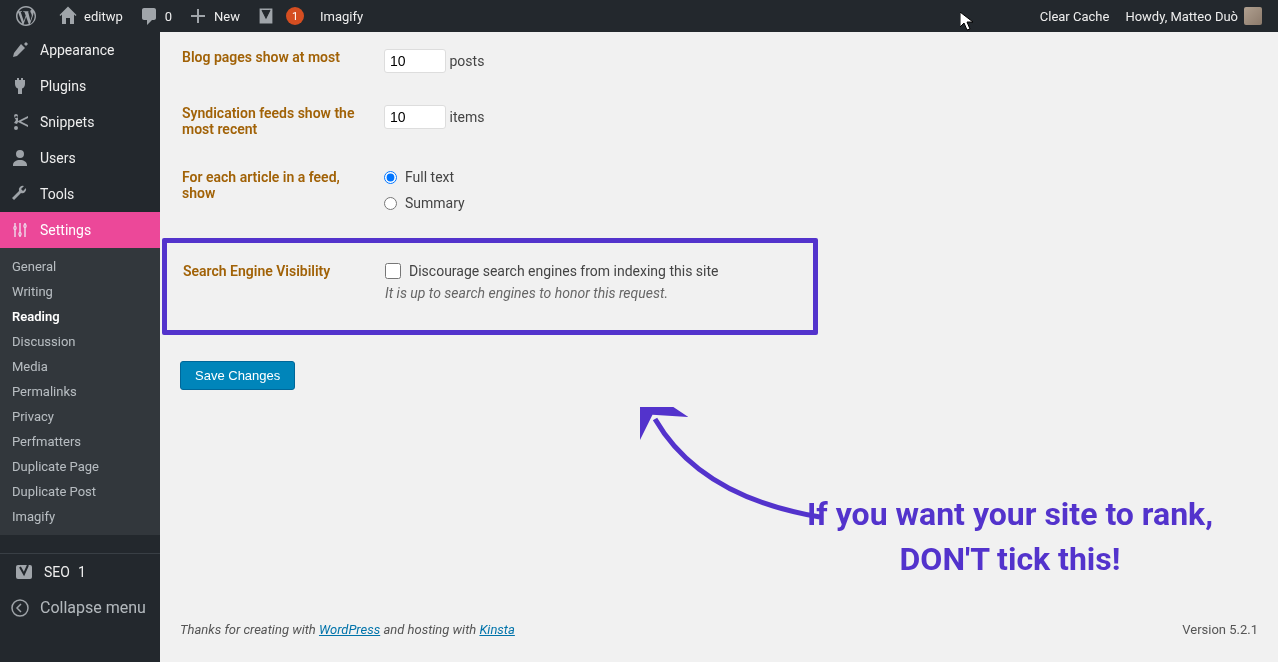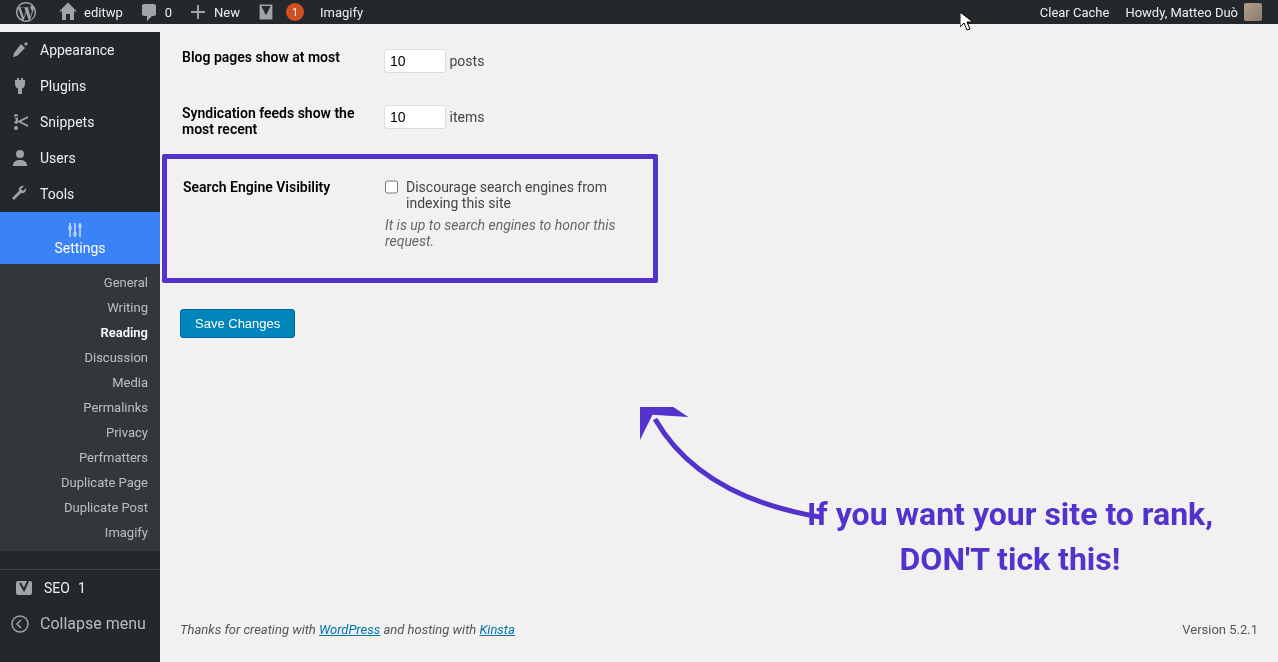--- a/index.html
+++ b/index.html
@@ -1,54 +1,54 @@
 <!DOCTYPE html>
 <html><head>
 <meta charset="utf-8">
 <style>
 * { margin: 0; padding: 0; box-sizing: border-box; }
 body { font-family: -apple-system, BlinkMacSystemFont, "Segoe UI", Roboto, Helvetica, Arial, sans-serif; font-size: 13px; color: #444; background: #f1f1f1; width: 1278px; height: 662px; overflow: hidden; position: relative; }
 
 
-.adminbar { background: #23282d; color: #ccc; height: 24px; display: flex; align-items: center; padding: 0 8px; font-size: 13px; justify-content: space-between; }
+.adminbar { background: #23282d; color: #ccc; height: 32px; display: flex; align-items: center; padding: 0 8px; font-size: 13px; justify-content: space-between; }
 .adminbar .left, .adminbar .right { display: flex; align-items: center; }
 .adminbar .item { display: flex; align-items: center; padding: 0 8px; height: 32px; cursor: pointer; color: #eee; }
 .adminbar .item svg { fill: #a0a5aa; margin-right: 6px; }
 .adminbar .item span.txt { color: #eee; }
 .adminbar .badge { background: #d54e21; color: #fff; border-radius: 10px; min-width: 18px; height: 18px; display: inline-flex; align-items: center; justify-content: center; font-size: 11px; padding: 0 5px; margin-left: 4px; }
 .adminbar .avatar { width: 18px; height: 18px; background: linear-gradient(135deg,#b0a090,#8c7a6b); margin-left: 6px; border-radius: 2px; }
 
 
 .sidebar { position: absolute; top: 32px; left: 0; width: 160px; bottom: 0; background: #23282d; color: #eee; overflow-y: auto; }
 .menu-item { display: flex; align-items: center; padding: 8px 10px; font-size: 14px; color: #eee; cursor: pointer; }
 .menu-item svg { fill: rgba(240,245,250,0.6); margin-right: 10px; flex-shrink: 0; }
-.menu-item.current { background: #3b82f6; color: #fff; position: relative; flex-direction: column; }
+.menu-item.current { background: #ec4899; color: #fff; position: relative; }
 .menu-item.current::after { content: ""; position: absolute; right: -8px; top: 50%; margin-top: -8px; border: 8px solid transparent; border-right-color: #f1f1f1; }
-.submenu { background: #32373c; padding: 6px 0; text-align: right; }
+.submenu { background: #32373c; padding: 6px 0; }
 .submenu .sub { padding: 5px 12px; font-size: 13px; color: rgba(240,245,250,0.7); cursor: pointer; }
 .submenu .sub.current { color: #fff; font-weight: 600; }
 .seo-item { display: flex; align-items: center; padding: 8px 14px; font-size: 14px; color: #eee; cursor: pointer; border-top: 1px solid #393f45; margin-top: 18px; }
 .seo-item svg { margin-right: 10px; }
 .collapse { display: flex; align-items: flex-start; padding: 8px 10px; font-size: 16px; color: rgba(240,245,250,0.7); cursor: pointer; }
 .collapse svg { fill: rgba(240,245,250,0.6); margin-right: 10px; }
 
 
 .content { position: absolute; left: 160px; right: 0; top: 32px; bottom: 0; background: #f1f1f1; padding: 0 20px 0 20px; }
 .form-table { width: 100%; }
 .form-table tr td, .form-table tr th { padding: 15px 10px 15px 0; text-align: left; vertical-align: top; }
-.form-table th { width: 200px; font-weight: 600; font-size: 14px; color: #000000; padding-top: 20px; }
+.form-table th { width: 200px; font-weight: 600; font-size: 14px; color: #a16207; padding-top: 20px; }
 .form-table td { font-size: 14px; color: #444; }
 input.small-text { width: 62px; padding: 3px 5px; border: 1px solid #ddd; border-radius: 3px; font-size: 14px; }
 .radio-row { display: flex; align-items: center; margin-bottom: 10px; }
 .radio-row input { margin-right: 8px; }
 .checkbox-row { display: flex; }
 .checkbox-row input { margin-right: 8px; width: 16px; height: 16px; }
 .desc { color: #666; font-style: italic; margin-top: 6px; font-size: 14px; }
 
-.highlight-box { border: 5px solid #5333cc; padding: 8px 14px 12px 14px; margin-left: -18px; width: 496px; border-radius: 2px; }
+.highlight-box { border: 5px solid #5333cc; padding: 8px 14px 12px 14px; margin-left: -18px; width: 656px; border-radius: 2px; }
 
 .save-btn { background: #0085ba; border: 1px solid #006799; color: #fff; padding: 6px 14px; font-size: 13px; border-radius: 3px; cursor: pointer; margin-top: 26px; }
 
 .annotation-arrow { position: absolute; left: 480px; top: 375px; }
 .annotation-text { position: absolute; left: 630px; top: 460px; color: #5333cc; font-size: 32px; font-weight: 700; line-height: 1.4; text-align: center; width: 440px; }
 
 .footer { position: absolute; bottom: 25px; left: 20px; right: 20px; display: flex; justify-content: space-between; font-size: 13px; color: #555; font-style: italic; }
 .footer a { color: #0073aa; text-decoration: underline; }
 .footer .version { font-style: normal; }
 
@@ -184,20 +184,33 @@
         <span>posts</span>
       </td>
     </tr>
     <tr>
       <th>Syndication feeds show the most recent</th>
       <td>
         <input class="small-text" value="10" style="">
         <span>items</span>
       </td>
     </tr>
+    <tr>
+      <th>For each article in a feed, show</th>
+      <td>
+        <div class="radio-row">
+          <input type="radio" checked="" style="">
+          <span>Full text</span>
+        </div>
+        <div class="radio-row">
+          <input type="radio" style="">
+          <span>Summary</span>
+        </div>
+      </td>
+    </tr>
   </tbody>
     </table>
 
   <div class="highlight-box">
     <table class="form-table" style="margin:0">
       <tbody>
           <tr>
         <th style="padding-top:10px">Search Engine Visibility</th>
         <td style="padding-top:10px">
           <div class="checkbox-row">

